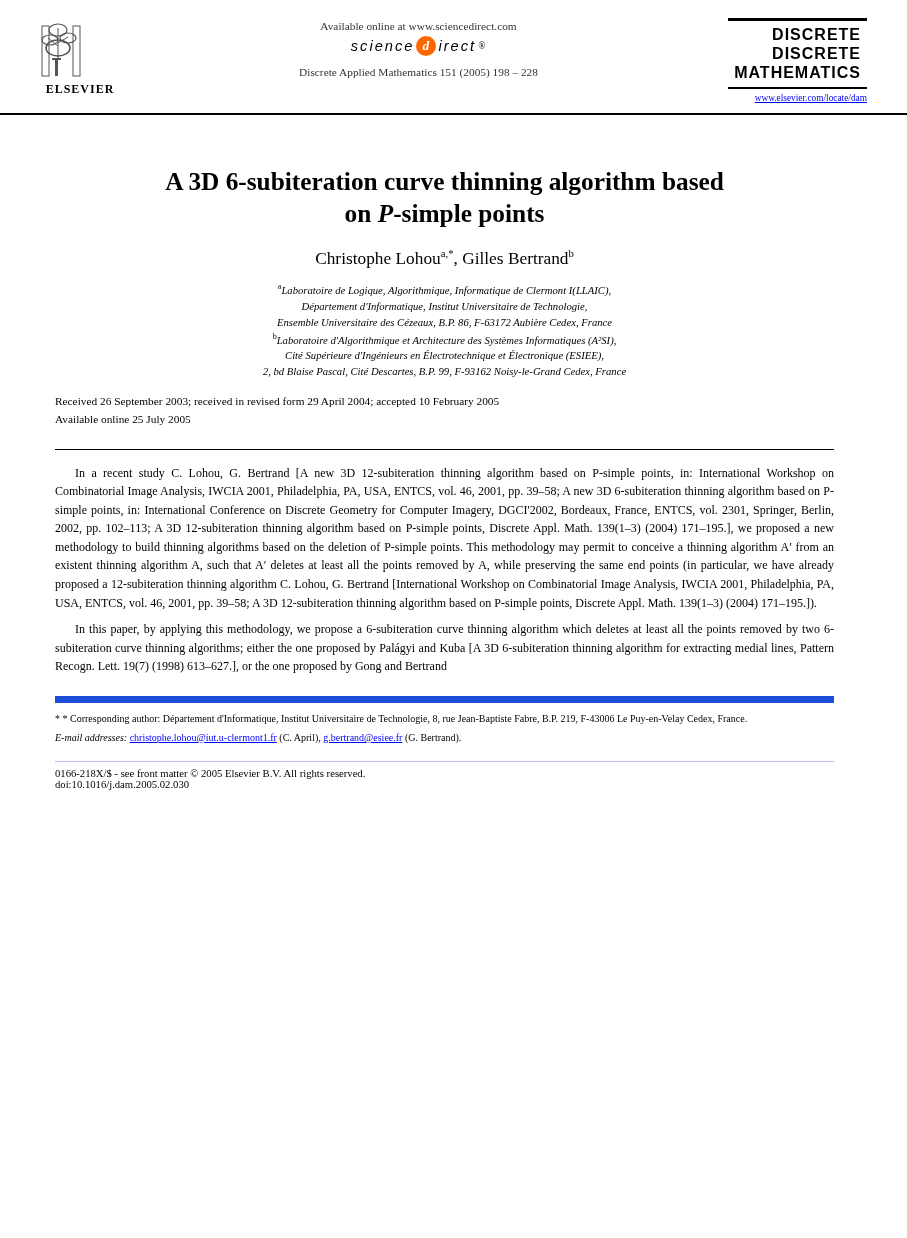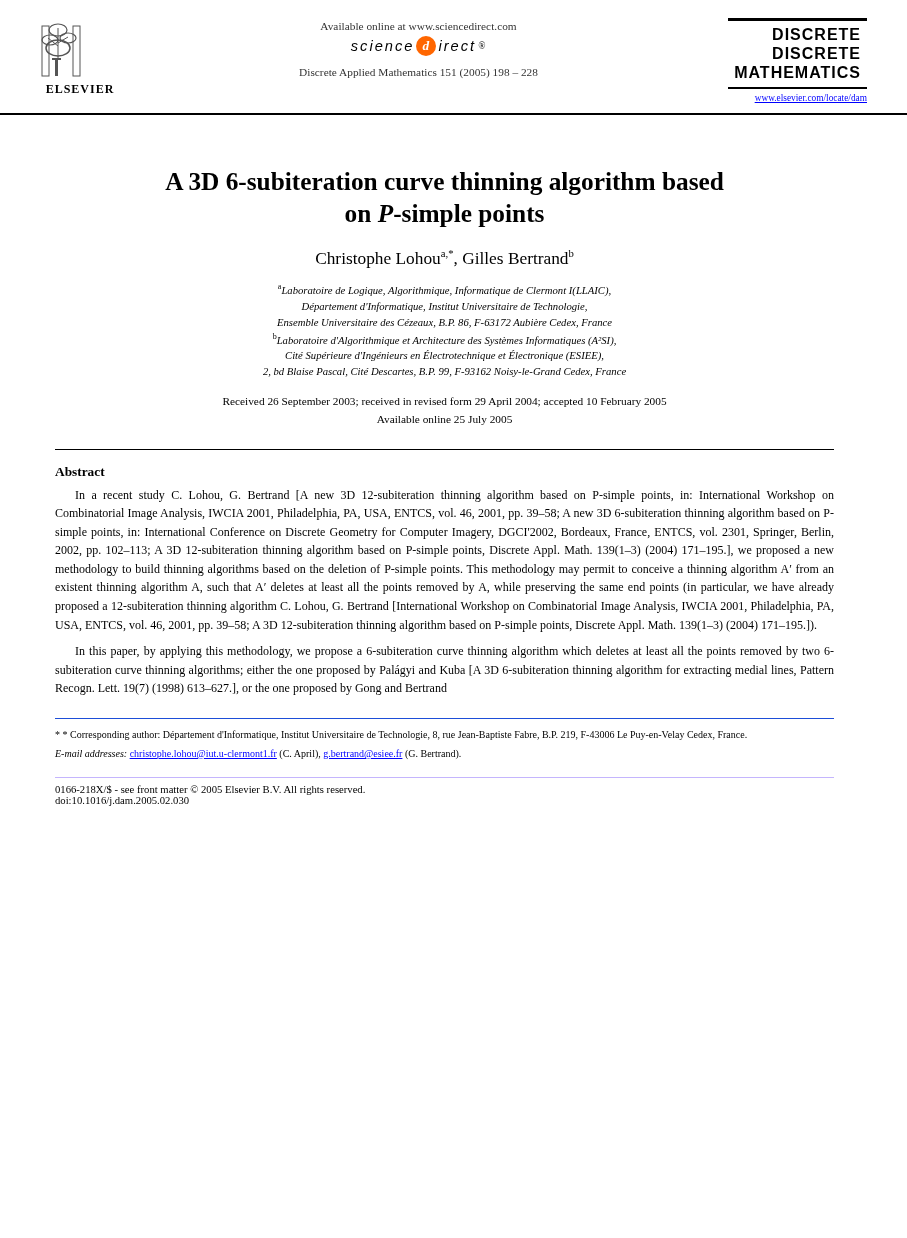--- a/index.html
+++ b/index.html
@@ -152,21 +152,21 @@
       margin-bottom: 12px;
       padding: 0 30px;
     }
     .affiliations sup {
       font-size: 6pt;
       font-style: normal;
     }
 
     
     .dates {
-      text-align: center;
+      text-align: left;
       font-size: 8.5pt;
       margin-bottom: 20px;
       line-height: 1.6;
     }
 
     
     .divider {
       border: none;
       border-top: 1px solid #000;
       margin: 10px 0;
@@ -186,21 +186,21 @@
       line-height: 1.55;
       text-align: justify;
     }
     .abstract-text p {
       margin-bottom: 8px;
       text-indent: 20px;
     }
 
     
     .footer-notes {
-      border-top: 1px solid #1d4ed8;
+      border-top: 7px solid #1d4ed8;
       margin-top: 20px;
       padding-top: 8px;
       font-size: 7.5pt;
       line-height: 1.5;
     }
     .footer-notes p {
       margin-bottom: 4px;
     }
     .footer-notes em {
     }
@@ -290,21 +290,20 @@
     </div>
 
     <div class="dates">
       <span>Received 26 September 2003; received in revised form 29 April 2004; accepted 10 February 2005</span><br>
       <span>Available online 25 July 2005</span>
     </div>
 
     <hr class="divider">
 
     <div class="abstract-section">
-      <div class="abstract-title">Abstract</div>
       <div class="abstract-text">
         <p>
           <span>In a recent study C. Lohou, G. Bertrand [A new 3D 12-subiteration thinning algorithm based on P-simple points, in: International Workshop on Combinatorial Image Analysis, IWCIA 2001, Philadelphia, PA, USA, ENTCS, vol. 46, 2001, pp. 39–58; A new 3D 6-subiteration thinning algorithm based on P-simple points, in: International Conference on Discrete Geometry for Computer Imagery, DGCI'2002, Bordeaux, France, ENTCS, vol. 2301, Springer, Berlin, 2002, pp. 102–113; A 3D 12-subiteration thinning algorithm based on P-simple points, Discrete Appl. Math. 139(1–3) (2004) 171–195.], we proposed a new methodology to build thinning algorithms based on the deletion of P-simple points. This methodology may permit to conceive a thinning algorithm A′ from an existent thinning algorithm A, such that A′ deletes at least all the points removed by A, while preserving the same end points (in particular, we have already proposed a 12-subiteration thinning algorithm C. Lohou, G. Bertrand [International Workshop on Combinatorial Image Analysis, IWCIA 2001, Philadelphia, PA, USA, ENTCS, vol. 46, 2001, pp. 39–58; A 3D 12-subiteration thinning algorithm based on P-simple points, Discrete Appl. Math. 139(1–3) (2004) 171–195.]).</span>
         </p>
         <p>
           <span>In this paper, by applying this methodology, we propose a 6-subiteration curve thinning algorithm which deletes at least all the points removed by two 6-subiteration curve thinning algorithms; either the one proposed by Palágyi and Kuba [A 3D 6-subiteration thinning algorithm for extracting medial lines, Pattern Recogn. Lett. 19(7) (1998) 613–627.], or the one proposed by Gong and Bertrand</span>
         </p>
       </div>
     </div>
 

